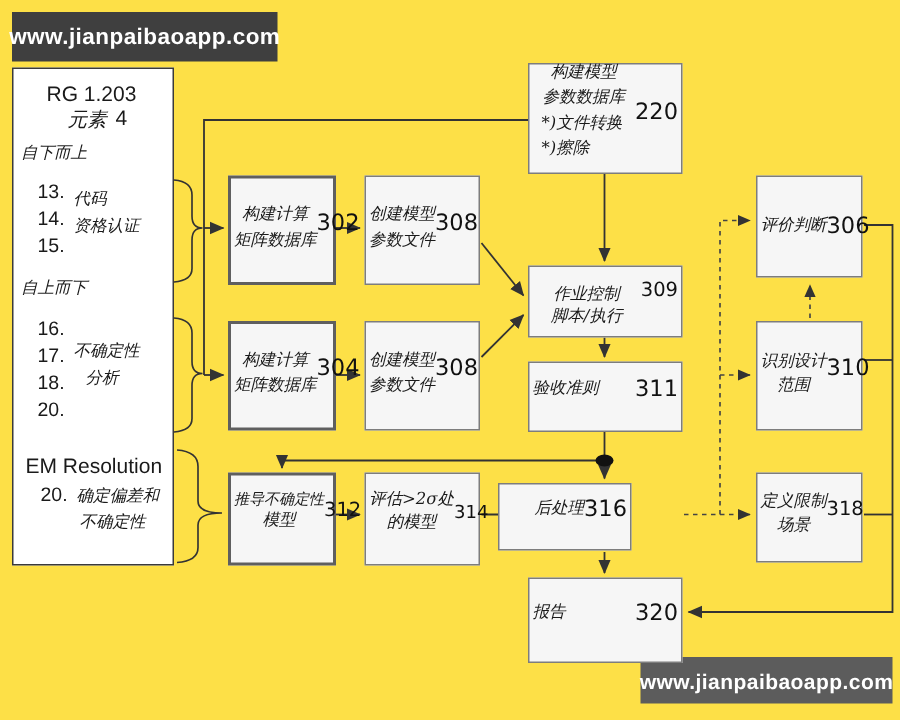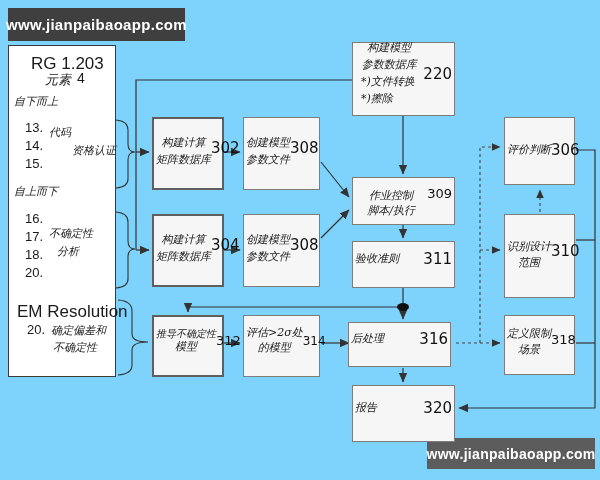--- a/index.html
+++ b/index.html
@@ -1,27 +1,27 @@
 <!DOCTYPE html>
 <html><head>
 <meta charset="utf-8">
 <style>
   html,body{margin:0;padding:0;background:#ffffff;}
-  #canvas{position:relative;width:600px;height:480px;background:#7dd3fc;overflow:hidden;
+  #canvas{position:relative;width:600px;height:480px;background:#fde047;overflow:hidden;
           font-family:"Liberation Sans","DejaVu Sans",sans-serif;color:#1a1a1a;}
   .wm{position:absolute;display:flex;align-items:center;justify-content:center;
       color:#ffffff;font-weight:bold;font-size:14px;letter-spacing:.3px;}
   #wm-top{left:8px;top:8px;width:177px;height:33px;background:#3f3f3f;font-size:15px;}
   #wm-bottom{left:427px;top:438px;width:168px;height:31px;background:#5c5c5c;}
   
   #legend{position:absolute;left:8px;top:45px;width:106px;height:330px;background:#ffffff;
           border:1.5px solid #3a3a3a;}
   .zh{font-family:"DejaVu Serif","Liberation Serif",serif;font-style:italic;}
   .abs{position:absolute;white-space:nowrap;}
-  .lg-title{font-size:17px;}
+  .lg-title{font-size:14px;}
   .lg-head{font-size:11px;}
   .lg-num{font-size:13px;}
   .lg-label{font-size:11px;}
   
   .box{position:absolute;background:#f6f6f6;border:1px solid #7d7d7d;box-sizing:border-box;
        display:flex;flex-direction:row;align-items:center;justify-content:space-between;
        padding:4px 2px 14px 2px;}
   .box.thick{border-width:2px;border-color:#5f5f5f;align-items:center;}
   .blines{display:flex;flex-direction:column;align-items:center;gap:2px;width:100%;}
   .bline{font-family:"DejaVu Serif","Liberation Serif",serif;font-style:italic;
@@ -90,21 +90,21 @@
 
   <div id="legend">
     <span class="abs lg-title" style="left:22px;top:8px;">RG 1.203</span>
     <span class="abs zh" style="left:36px;top:25px;font-size:13px;">元素</span>
     <span class="abs" style="left:68px;top:24px;font-size:14px;">4</span>
     <span class="abs zh lg-head" style="left:5px;top:48px;">自下而上</span>
 
     <span class="abs lg-num" style="left:16px;top:74px;">13.</span>
     <span class="abs zh lg-label" style="left:40px;top:79px;">代码</span>
     <span class="abs lg-num" style="left:16px;top:92px;">14.</span>
-    <span class="abs zh lg-label" style="left:40px;top:97px;margin-left:23px;">资格认证</span>
+    <span class="abs zh lg-label" style="left:40px;top:97px;">资格认证</span>
     <span class="abs lg-num" style="left:16px;top:110px;">15.</span>
 
     <span class="abs zh lg-head" style="left:5px;top:138px;">自上而下</span>
 
     <span class="abs lg-num" style="left:16px;top:165px;">16.</span>
     <span class="abs lg-num" style="left:16px;top:183px;">17.</span>
     <span class="abs zh lg-label" style="left:40px;top:180px;">不确定性</span>
     <span class="abs lg-num" style="left:16px;top:201px;">18.</span>
     <span class="abs zh lg-label" style="left:48px;top:198px;">分析</span>
     <span class="abs lg-num" style="left:16px;top:219px;">20.</span>
@@ -179,36 +179,36 @@
   </div>
 
   <div class="box" style="left:243px;top:315px;width:77px;height:62px;">
     <div class="blines" style="gap:0;">
       <span class="bline">评估&gt;2σ处</span>
       <span class="bline">的模型</span>
     </div>
     <span class="bnum" style="font-size:12px;">314</span>
   </div>
 
-  <div class="box" style="left:348px;top:322px;width:103px;height:45px;">
+  <div class="box" style="left:332px;top:322px;width:89px;height:45px;justify-content:flex-end;">
     <span class="bline">后处理</span>
     <span class="bnum">316</span>
   </div>
 
   <div class="box" style="left:352px;top:385px;width:103px;height:57px;">
     <span class="bline">报告</span>
     <span class="bnum">320</span>
   </div>
 
   <div class="box" style="left:504px;top:117px;width:71px;height:68px;padding-top:12px;">
     <span class="bline">评价判断</span>
     <span class="bnum">306</span>
   </div>
 
-  <div class="box" style="left:504px;top:214px;width:71px;height:84px;">
+  <div class="box" style="left:504px;top:214px;width:71px;height:73px;">
     <div class="blines" style="padding-top:8px;gap:1px;">
       <span class="bline">识别设计</span>
       <span class="bline">范围</span>
     </div>
     <span class="bnum">310</span>
   </div>
 
   <div class="box" style="left:504px;top:315px;width:71px;height:60px;">
     <div class="blines" style="padding-top:4px;gap:1px;">
       <span class="bline">定义限制</span>

